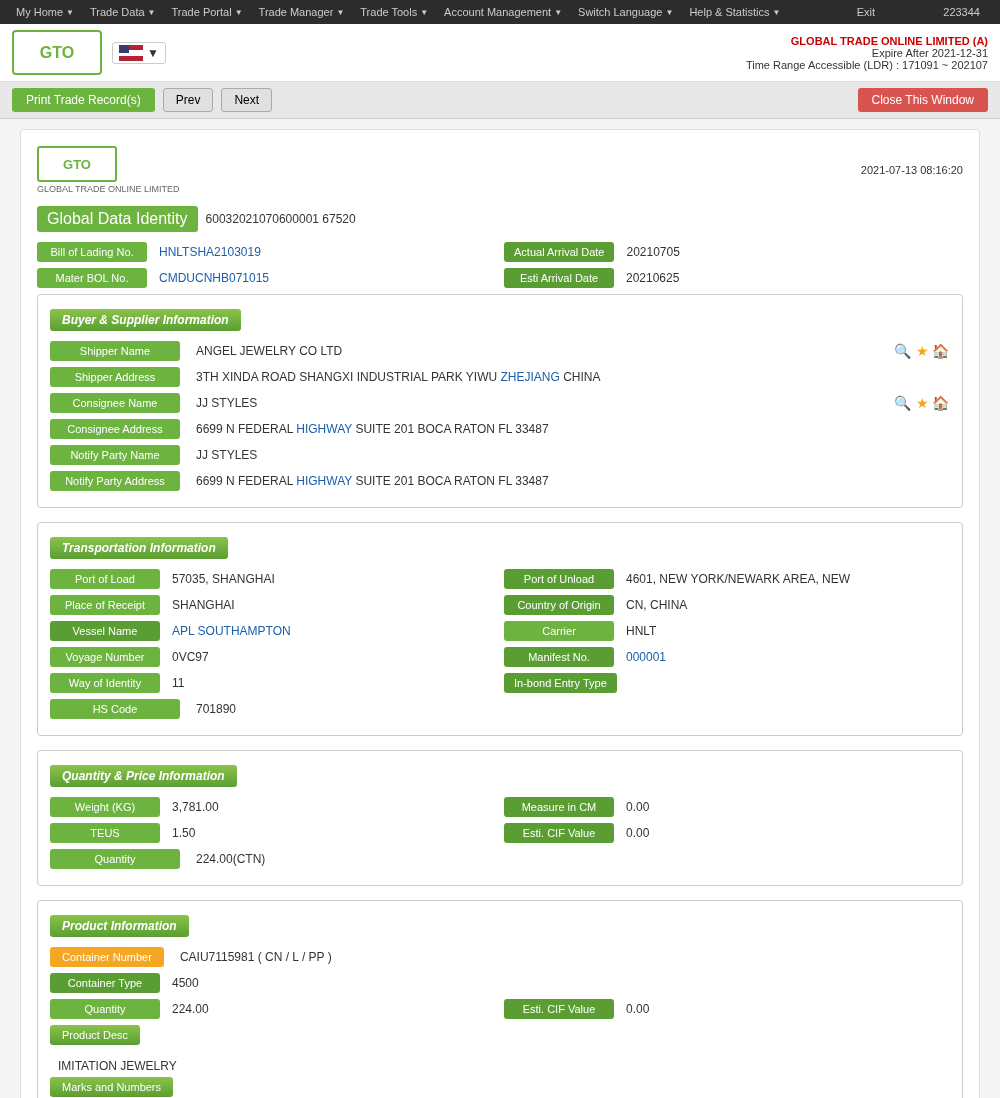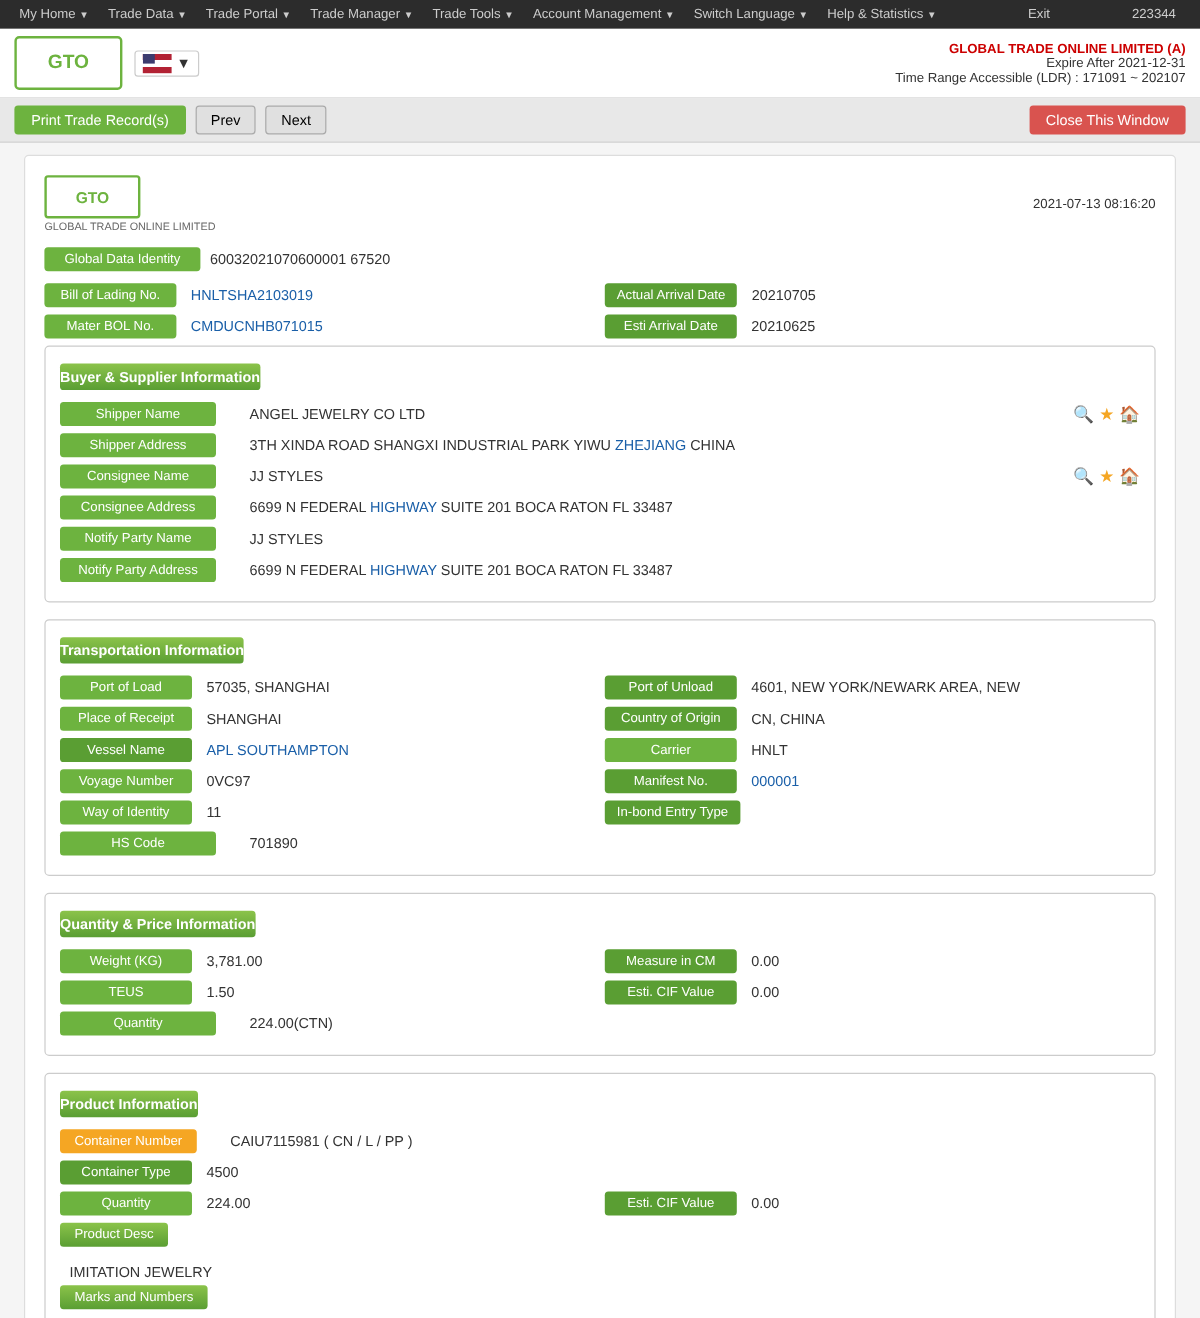--- a/index.html
+++ b/index.html
@@ -137,21 +137,21 @@
       border-radius: 3px;
     }
     .record-logo .logo-subtitle { font-size: 9px; color: #666; margin-top: 2px; }
     .record-date { font-size: 11px; color: #333; }
 
     
     .field-row {
       display: flex;
       align-items: center;
       margin-bottom: 6px;
-      gap: 24px;
+      gap: 12px;
     }
     .field-label {
       background: #6db33f;
       color: white;
       padding: 4px 10px;
       border-radius: 3px;
       font-size: 11px;
       min-width: 130px;
       text-align: center;
       white-space: nowrap;
@@ -178,26 +178,27 @@
       gap: 8px;
     }
     .field-half .field-label { min-width: 110px; }
     .field-half .field-value { flex: 1; }
 
     
     .section-heading {
       display: inline-block;
       background: linear-gradient(to bottom, #8bc34a, #5a9e33);
       color: white;
-      padding: 4px 0;
+      padding: 4px 12px;
       border-radius: 3px;
       font-size: 12px;
       font-weight: bold;
       margin-bottom: 10px;
       margin-top: 4px;
+      font-style: italic;
     }
     .section-box {
       border: 1px solid #ccc;
       border-radius: 4px;
       padding: 10px 12px;
       margin-bottom: 14px;
       background: white;
     }
 
     
@@ -211,21 +212,21 @@
       display: flex;
       align-items: center;
       margin-bottom: 10px;
       gap: 8px;
     }
     .identity-label {
       background: #6db33f;
       color: white;
       padding: 4px 10px;
       border-radius: 3px;
-      font-size: 11px;
+      font-size: 16px;
       min-width: 130px;
       text-align: center;
     }
     .identity-value { font-size: 12px; color: #333; }
 
     
     .btn-container {
       background: #f5a623;
       color: white;
       border: none;

